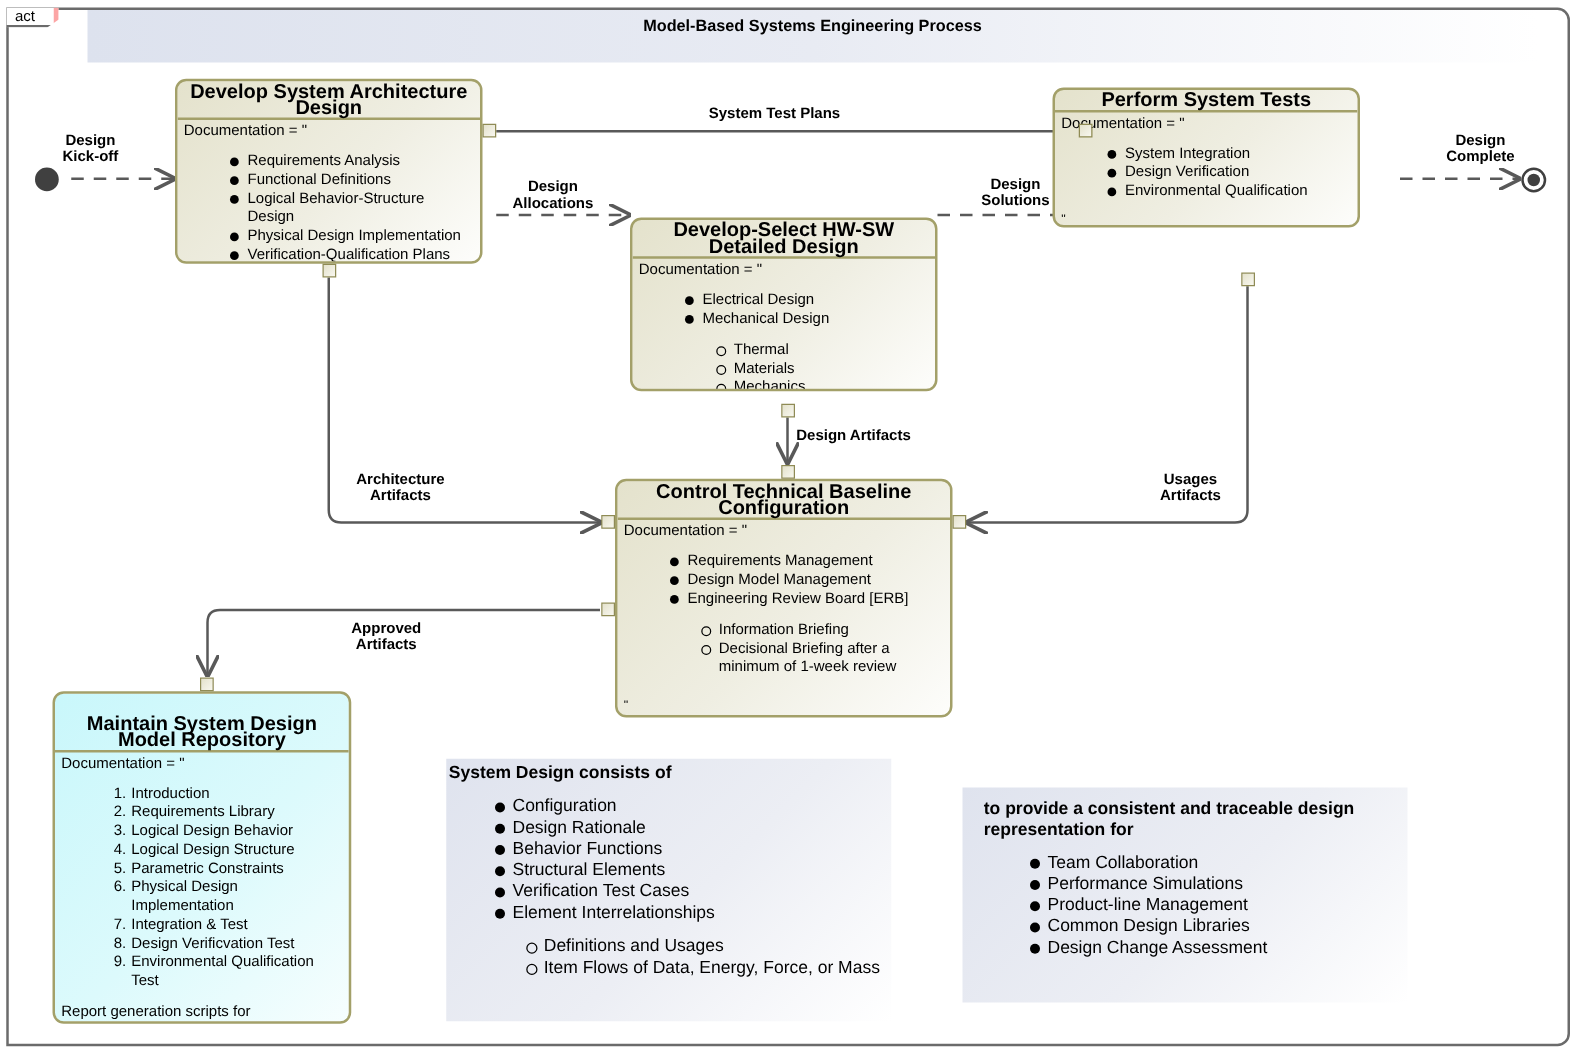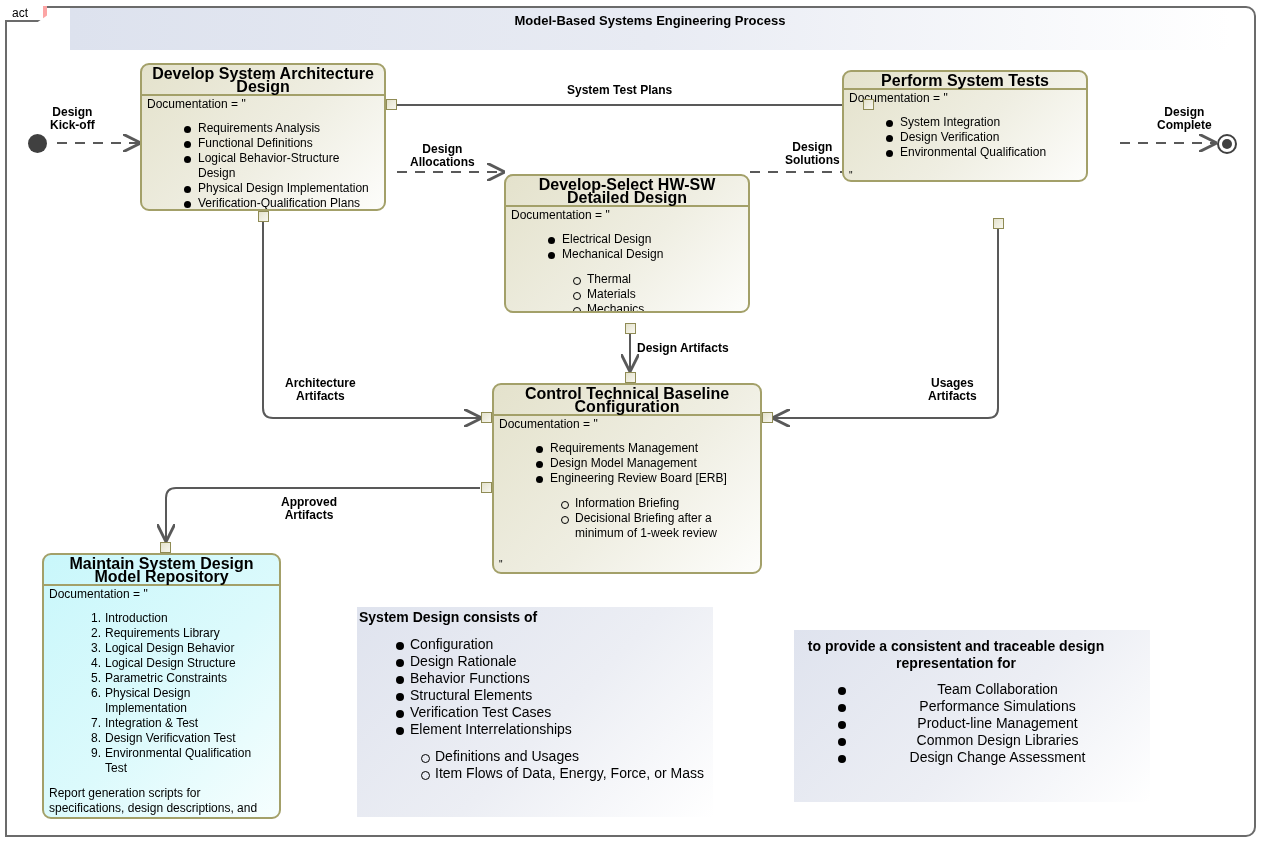--- a/index.html
+++ b/index.html
@@ -156,21 +156,21 @@
       </ul>
     <div class="q" style="margin-top:16px;">"</div>
   </div>
 </div>
 <div class="pin" style="left:625px;top:372px;"></div>
 <div class="pin" style="left:481px;top:412px;"></div>
 <div class="pin" style="left:762px;top:412px;"></div>
 <div class="pin" style="left:481px;top:482px;"></div>
 
 <div class="action cyan" style="left:42px;top:553px;width:239px;height:266px;">
-  <div class="hdr" style="padding:2px 18px 1px;">Maintain System Design Model Repository</div>
+  <div class="hdr" style="padding:18px 18px 1px;">Maintain System Design Model Repository</div>
   <div class="body">
     <span class="doc">Documentation = "</span>
     <ol class="n" style="margin:9px 0 0 42px;" id="repo-list">
         <li style="padding-left: 14px;"><span class="num">1.</span><span>Introduction</span></li>
         <li style="padding-left: 14px;"><span class="num">2.</span><span>Requirements Library</span></li>
         <li style="padding-left: 14px;"><span class="num">3.</span><span>Logical Design Behavior</span></li>
         <li style="padding-left: 14px;"><span class="num">4.</span><span>Logical Design Structure</span></li>
         <li style="padding-left: 14px;"><span class="num">5.</span><span>Parametric Constraints</span></li>
         <li style="padding-left: 14px;"><span class="num">6.</span><span>Physical Design Implementation</span></li>
         <li style="padding-left: 14px;"><span class="num">7.</span><span>Integration &amp; Test</span></li>
@@ -214,21 +214,21 @@
       <li>Behavior Functions</li>
       <li>Structural Elements</li>
       <li>Verification Test Cases</li>
       <li>Element Interrelationships</li>
     </ul>
   <ul class="b c" style="margin:10px 0 0 62px;" id="sd-sub">
       <li>Definitions and Usages</li>
       <li>Item Flows of Data, Energy, Force, or Mass</li>
     </ul>
 </div>
-<div class="note" style="left:794px;top:630px;width:356px;height:172px;padding:8px 7px;text-align:center;">
+<div class="note" style="left:770px;top:630px;width:356px;height:172px;padding:8px 17px;">
   <div class="nh" style="width:310px;">to provide a consistent and traceable design representation for</div>
   <ul class="b" style="margin:9px 0 0 37px;" id="pp-list">
       <li>Team Collaboration</li>
       <li>Performance Simulations</li>
       <li>Product-line Management</li>
       <li>Common Design Libraries</li>
       <li>Design Change Assessment</li>
     </ul>
 </div>
 

